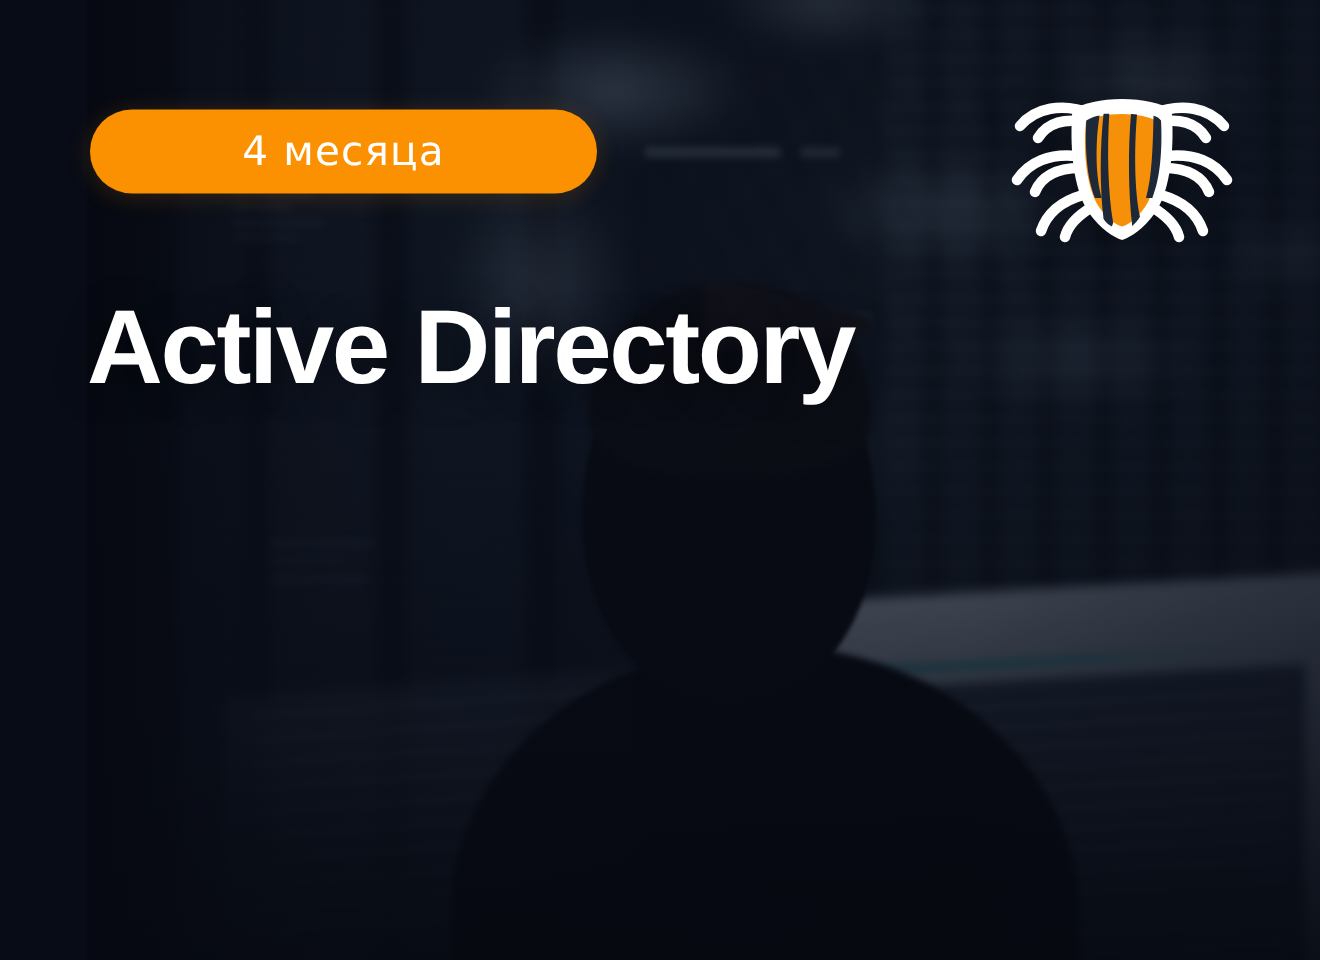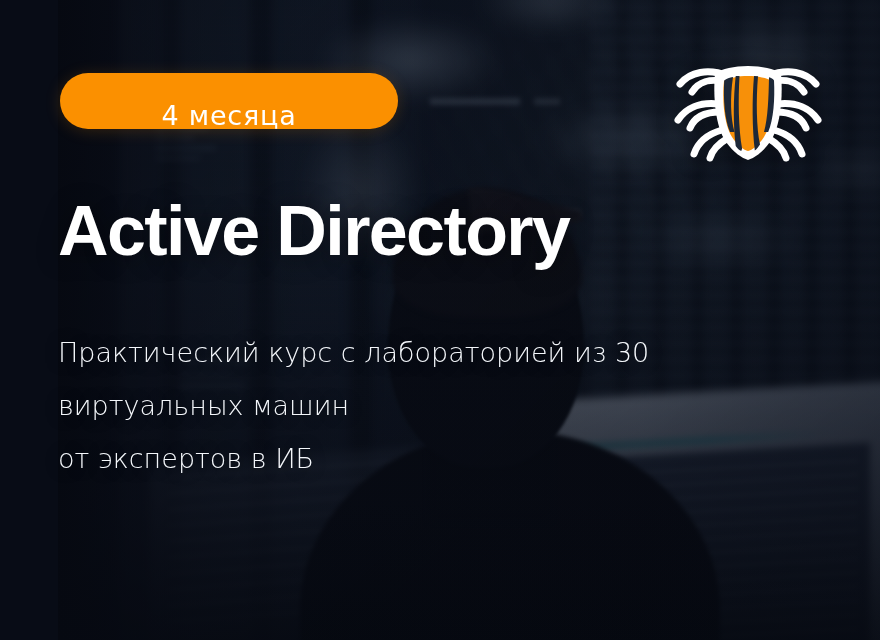--- a/index.html
+++ b/index.html
@@ -221,21 +221,21 @@
 
   
   .content{position:absolute;inset:0;}
 
   .badge{
     position:absolute;
     left:60px;top:73px;
     width:338px;height:56px;
     border-radius:28px;
     background:#fb9000;
-    display:flex;align-items:flex-end;justify-content:center;
+    display:flex;align-items:center;justify-content:center;
     box-shadow:0 2px 16px rgba(251,144,0,.18);
   }
   .badge-label{
     color:#ffffff;
     font-size:27px;
     font-weight:400;
     letter-spacing:.8px;
     line-height:1;
     font-family:"DejaVu Sans", sans-serif;
   }
@@ -314,25 +314,20 @@
   </div>
 
   <div class="content">
 
     <div class="badge">
       <span class="badge-label">4 месяца</span>
     </div>
 
     <h1 class="title">Active Directory</h1>
 
-    <p class="subtitle">
-      <span class="ln">Практический курс с лабораторией из 30</span>
-      <span class="ln">виртуальных машин</span>
-      <span class="ln">от экспертов в ИБ</span>
-    </p>
 
     <div class="logo">
       <svg viewBox="0 0 160 112" xmlns="http://www.w3.org/2000/svg" aria-hidden="true">
         <g fill="none" stroke="#ffffff" stroke-width="7" stroke-linecap="round" stroke-linejoin="round">
 
           <path d="M60 24 C 40 16, 22 20, 12 32"></path>
           <path d="M58 30 C 42 26, 30 30, 24 40"></path>
 
           <path d="M50 52 C 32 50, 18 56, 10 68"></path>
           <path d="M52 60 C 36 60, 26 66, 22 76"></path>

